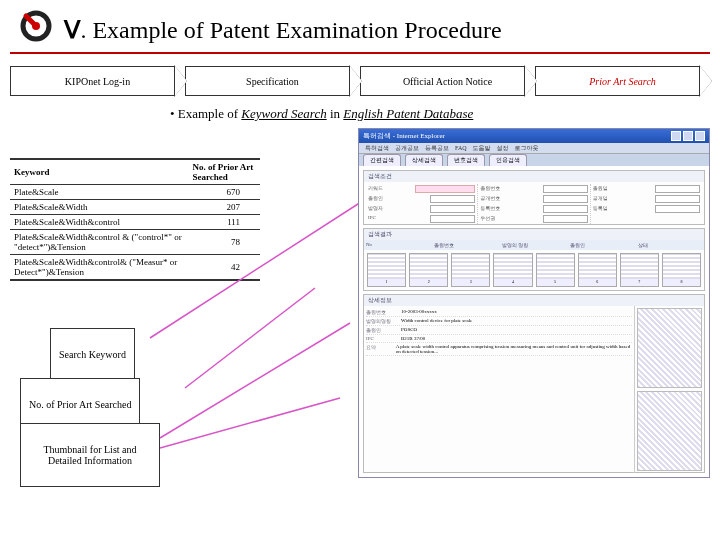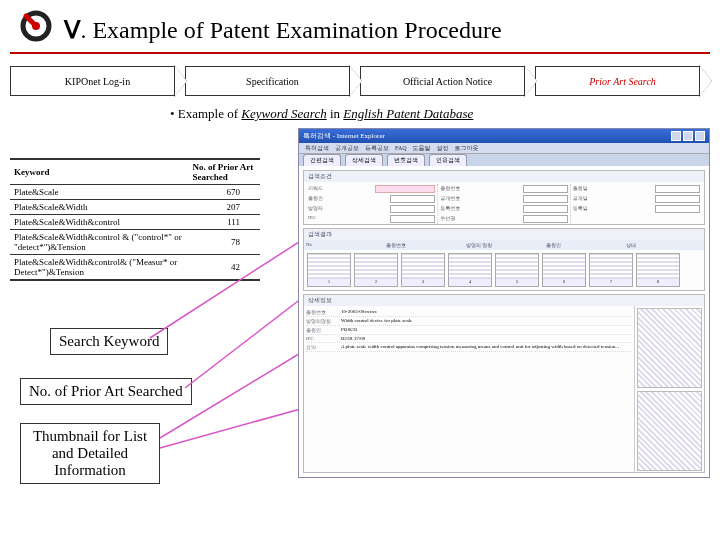--- a/index.html
+++ b/index.html
@@ -16,21 +16,21 @@
   .arrow { position: relative; height: 30px; flex: 1; display: flex; align-items: center; justify-content: center; font-size: 10px; text-align: center; line-height: 1.1; padding: 12px 8px; }
   .arrow::before { content: ""; position: absolute; left: 0; right: 10px; top: 0; bottom: 0; border-top: 1px solid #333; border-bottom: 1px solid #333; border-left: 1px solid #333; }
   .arrow::after { content: ""; position: absolute; right: -2px; top: 0; width: 0; height: 0; border-top: 15px solid transparent; border-bottom: 15px solid transparent; border-left: 12px solid #fff; z-index: 2; }
   .arrow .tip { position: absolute; right: -2px; top: -1px; width: 0; height: 0; border-top: 16px solid transparent; border-bottom: 16px solid transparent; border-left: 13px solid #333; z-index: 1; }
   .arrow.active { color: #c00; font-style: italic; }
   
   .example-line { font-size: 13px; margin-left: 170px; margin-bottom: 6px; }
   
   .content { position: relative; height: 360px; }
   
-  .screenshot { position: absolute; right: 10px; top: 0; width: 412px; height: 350px; background: #e8e8f0; border: 1px solid #88a; font-size: 7px; }
+  .screenshot { position: absolute; right: 10px; top: 0; width: 352px; height: 350px; background: #e8e8f0; border: 1px solid #88a; font-size: 7px; }
   .ss-titlebar { height: 14px; background: linear-gradient(#3a6ed8, #2050b0); display: flex; align-items: center; padding: 0 4px; color: #fff; }
   .ss-titlebar .btns { margin-left: auto; display: flex; gap: 2px; }
   .ss-titlebar .btn { width: 10px; height: 10px; background: #d0d8f0; border: 1px solid #fff; }
   .ss-tabs1 { height: 11px; background: #d3ddef; border-bottom: 1px solid #aaa; display: flex; gap: 6px; padding: 0 6px; align-items: center; font-size: 6px; color: #333; }
   .ss-tabs1 span { white-space: nowrap; }
   .ss-tabs2 { height: 12px; background: #c8d4e8; display: flex; gap: 4px; padding: 2px 4px 0 4px; align-items: flex-end; }
   .ss-tabs2 .tab { background: #eef; border: 1px solid #99a; border-bottom: none; padding: 1px 6px; font-size: 6px; border-radius: 3px 3px 0 0; }
   .ss-main { background: #fff; height: calc(100% - 37px); padding: 4px; display: flex; flex-direction: column; gap: 3px; }
   .ss-panel { border: 1px solid #bbb; background: #fdfdfd; }
   .ss-panel-head { background: #eef2f8; padding: 1px 4px; font-size: 6px; color: #446; }
@@ -57,21 +57,21 @@
   .ss-detail-right { width: 70px; border-left: 1px solid #ccc; padding: 2px; display: flex; flex-direction: column; gap: 3px; }
   .ss-detail-right .dimg { flex: 1; background: repeating-linear-gradient(45deg, #dde, #dde 2px, #fff 2px, #fff 4px); border: 1px solid #bbb; }
   
   .kw-table { position: absolute; left: 10px; top: 30px; width: 250px; font-size: 9px; border-collapse: collapse; background: #fff; }
   .kw-table th, .kw-table td { border-bottom: 1px solid #333; padding: 2px 4px; text-align: left; }
   .kw-table th { font-weight: bold; }
   .kw-table td.num { text-align: right; padding-right: 20px; }
   .kw-table .tb { border-top: 2px solid #333; }
   .kw-table .bb { border-bottom: 2px solid #333; }
   
-  .callout { position: absolute; border: 1px solid #333; background: #fff; font-size: 15px; padding: 4px 8px; text-align: center; font-family: "Times New Roman", serif; }
+  .callout { position: absolute; border: 1px solid #333; background: #fff; font-size: 10px; padding: 20px 8px; text-align: center; font-family: "Times New Roman", serif; }
   .callout.c1 { left: 50px; top: 200px; }
   .callout.c2 { left: 20px; top: 250px; }
   .callout.c3 { left: 20px; top: 295px; width: 140px; }
   
   svg.conn { position: absolute; left: 0; top: 0; width: 100%; height: 100%; pointer-events: none; }
   
   u { text-decoration: underline; }
   em { font-style: italic; }
 </style>
 </head>

